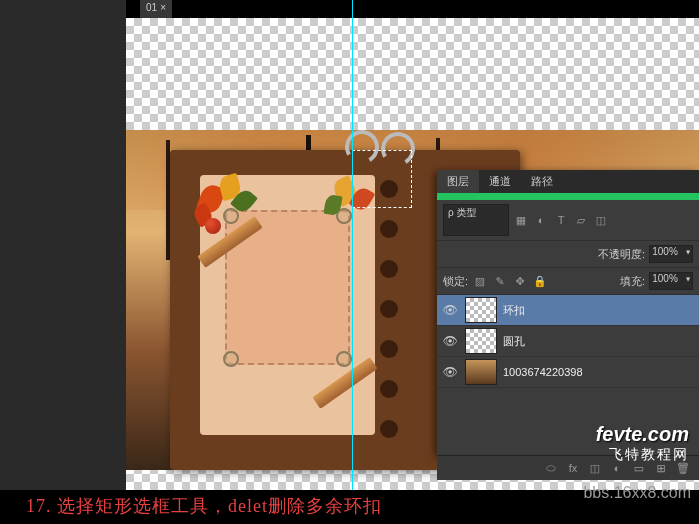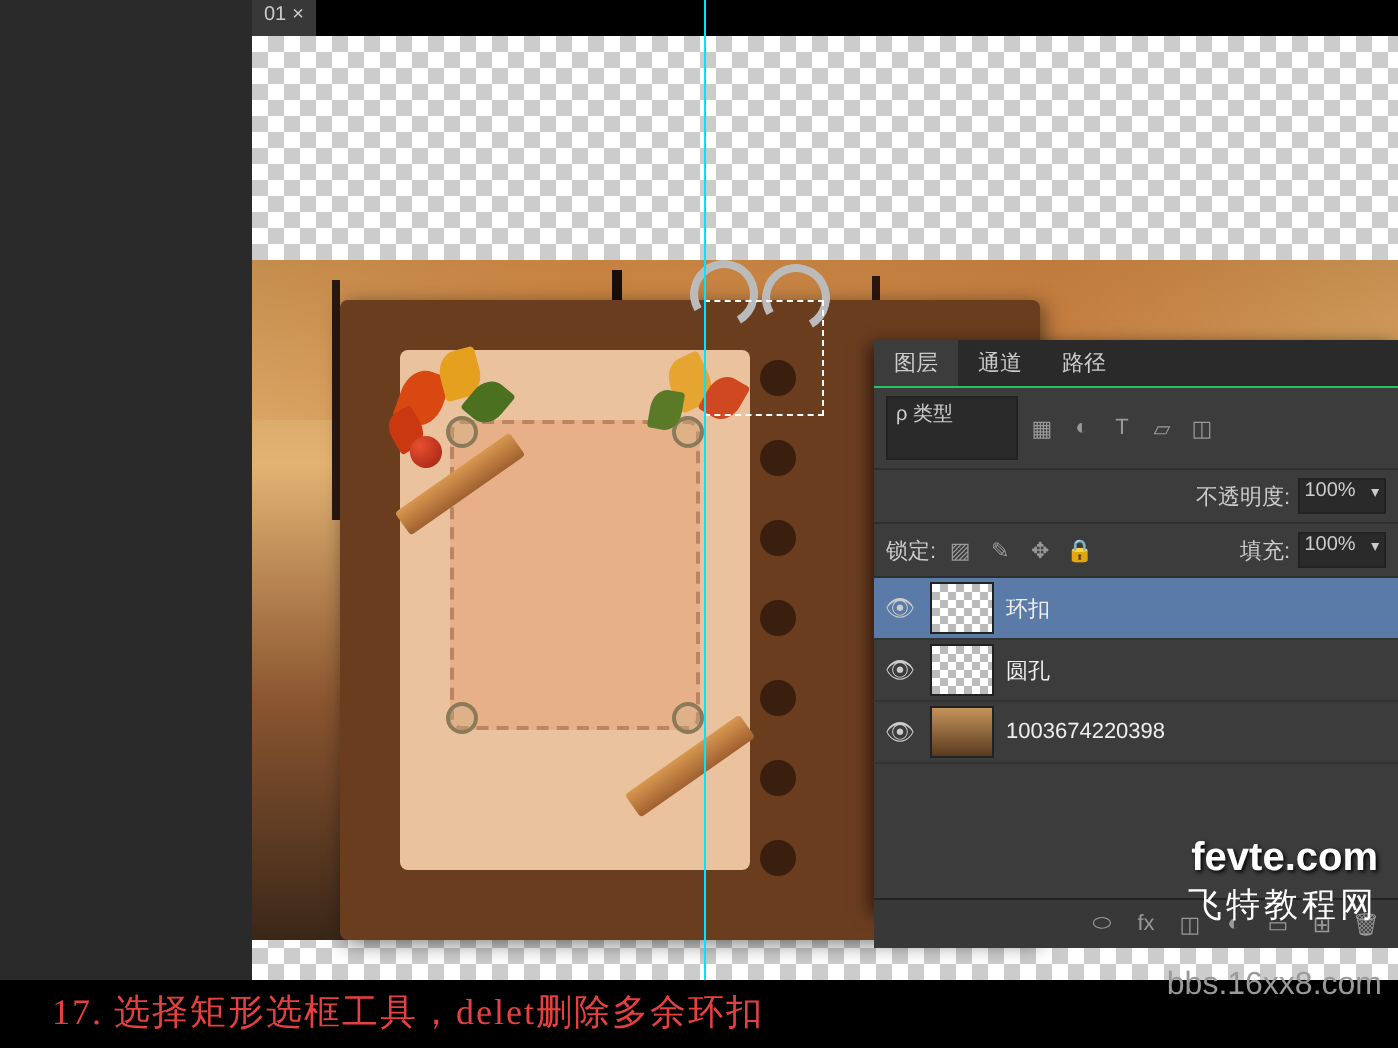--- a/index.html
+++ b/index.html
@@ -1,17 +1,17 @@
 <!DOCTYPE html>
 <html><head>
 <meta charset="utf-8">
 <style>
 *{margin:0;padding:0;box-sizing:border-box;font-family:"Microsoft YaHei",Arial,sans-serif}
 body{background:#000;width:699px;height:524px;overflow:hidden;position:relative}
-.docbar{position:absolute;top:0;left:126px;height:18px;background:#383838;color:#ccc;font-size:10px;padding:2px 6px;display:flex;gap:3px}
+.docbar{position:absolute;top:0;left:140px;height:18px;background:#383838;color:#ccc;font-size:10px;padding:2px 6px;display:flex;gap:3px}
 .docbar span{cursor:default}
 .transparency{position:absolute;top:18px;left:126px;right:0;height:472px;background-image:linear-gradient(45deg,#ccc 25%,transparent 25%),linear-gradient(-45deg,#ccc 25%,transparent 25%),linear-gradient(45deg,transparent 75%,#ccc 75%),linear-gradient(-45deg,transparent 75%,#ccc 75%);background-size:16px 16px;background-position:0 0,0 8px,8px -8px,-8px 0;background-color:#fff}
 .leftgray{position:absolute;top:0;left:0;width:126px;height:490px;background:#2a2a2a}
 .canvas{position:absolute;top:130px;left:126px;width:573px;height:340px;background:linear-gradient(#b87840,#d4955a);overflow:hidden}
 .autumn{position:absolute;inset:0;background:linear-gradient(180deg,#c49253 0%,#e3b373 30%,#8a5530 65%,#3a2718 100%)}
 .tree1{position:absolute;top:10px;left:40px;width:4px;height:120px;background:#2a1810}
 .tree2{position:absolute;top:5px;left:180px;width:5px;height:140px;background:#1a0f08}
 .tree3{position:absolute;top:8px;left:310px;width:4px;height:130px;background:#2a1810}
 .foliage{position:absolute;top:0;left:0;right:0;height:80px;background:radial-gradient(circle at 30% 30%,rgba(200,100,30,.4),transparent 60%),radial-gradient(circle at 70% 40%,rgba(180,80,20,.4),transparent 50%)}
 .album{position:absolute;top:150px;left:170px;width:350px;height:320px;background:#6b3d1f;border-radius:4px;box-shadow:2px 2px 10px rgba(0,0,0,.5)}
@@ -34,40 +34,40 @@
 .clip{position:absolute;width:16px;height:16px;border:2px solid #8a7a5a;border-radius:50%;background:rgba(200,180,140,.3)}
 .c1{left:-4px;top:-4px}.c2{right:-4px;top:-4px}.c3{left:-4px;bottom:-4px}.c4{right:-4px;bottom:-4px}
 .holes{position:absolute;left:210px;top:30px;width:30px;height:260px}
 .hole{width:18px;height:18px;background:#3a1f0e;border-radius:50%;margin-bottom:22px}
 .ringbinder{position:absolute;top:130px;left:345px;width:80px;height:45px}
 .ring{position:absolute;width:34px;height:34px;border:4px solid #bbb;border-radius:50%;border-bottom-color:transparent;transform:rotate(15deg)}
 .r1{left:0;top:0}.r2{left:36px;top:2px}
 .marquee{position:absolute;top:150px;left:352px;width:60px;height:58px;border:1px dashed #fff;pointer-events:none}
 .guide-v{position:absolute;top:0;bottom:34px;left:352px;width:1px;background:#00e5ff;z-index:50}
 .panel{position:absolute;top:170px;right:0;width:262px;height:285px;background:#3c3c3c;color:#ccc;font-size:11px;z-index:40;box-shadow:-2px 2px 8px rgba(0,0,0,.6)}
-.ptabs{display:flex;background:#2a2a2a;border-bottom:1px solid #22c55e}
+.ptabs{display:flex;background:#2a2a2a;border-bottom:7px solid #22c55e}
 .ptab{padding:4px 10px;cursor:pointer}
 .ptab.active{background:#3c3c3c}
 .prow{display:flex;align-items:center;padding:4px 6px;border-bottom:1px solid #2e2e2e;gap:4px}
 .prow select,.prow .sel{background:#2a2a2a;border:1px solid #222;color:#ccc;font-size:10px;padding:1px 4px;height:32px}
 .pico{width:16px;height:16px;display:inline-flex;align-items:center;justify-content:center;color:#999;font-size:11px;cursor:pointer}
 .opval{background:#2a2a2a;border:1px solid #222;color:#ccc;font-size:10px;width:44px;height:18px;text-align:center;padding-right:12px;position:relative}
 .opval::after{content:"▸";position:absolute;right:2px;top:2px;font-size:8px;transform:rotate(90deg)}
 .layerlist{height:160px;overflow:hidden;background:#3c3c3c}
 .layer{display:flex;align-items:center;padding:2px 4px;border-bottom:1px solid #333}
 .layer.sel{background:#5a7aa8}
 .eye{width:18px;height:18px;display:flex;align-items:center;justify-content:center;font-size:12px;color:#ccc;cursor:pointer}
 .thumb{width:32px;height:26px;border:1px solid #222;margin:0 6px;background:#fff}
 .thumb.trans{background-image:linear-gradient(45deg,#bbb 25%,transparent 25%),linear-gradient(-45deg,#bbb 25%,transparent 25%),linear-gradient(45deg,transparent 75%,#bbb 75%),linear-gradient(-45deg,transparent 75%,#bbb 75%);background-size:8px 8px;background-position:0 0,0 4px,4px -4px,-4px 0;background-color:#fff}
 .thumb.img{background:linear-gradient(#c4935a,#5a3a1f)}
 .lname{font-size:11px;color:#eee}
 .pfoot{display:flex;justify-content:flex-end;gap:6px;padding:4px 8px;background:#383838;border-top:1px solid #222}
 .wm{position:absolute;right:10px;bottom:60px;text-align:right;z-index:60}
-.wm1{font-size:20px;font-weight:bold;color:#fff;text-shadow:1px 1px 2px #000}
-.wm2{font-size:17px;color:#fff;letter-spacing:2px}
+.wm1{font-size:20px;font-weight:bold;font-style:italic;color:#fff;text-shadow:1px 1px 2px #000}
+.wm2{font-size:14px;color:#fff;letter-spacing:2px}
 .wm3{position:absolute;right:8px;top:484px;font-size:16px;color:#999;z-index:61}
 .caption{position:absolute;left:0;right:0;bottom:0;height:34px;background:#000;color:#e74040;font-size:18px;padding:4px 26px;font-family:"KaiTi","STKaiti",serif;letter-spacing:1px}
 </style>
 </head>
 <body>
 
 <div class="leftgray"></div>
 
 <div class="docbar">
   <span>01</span>

